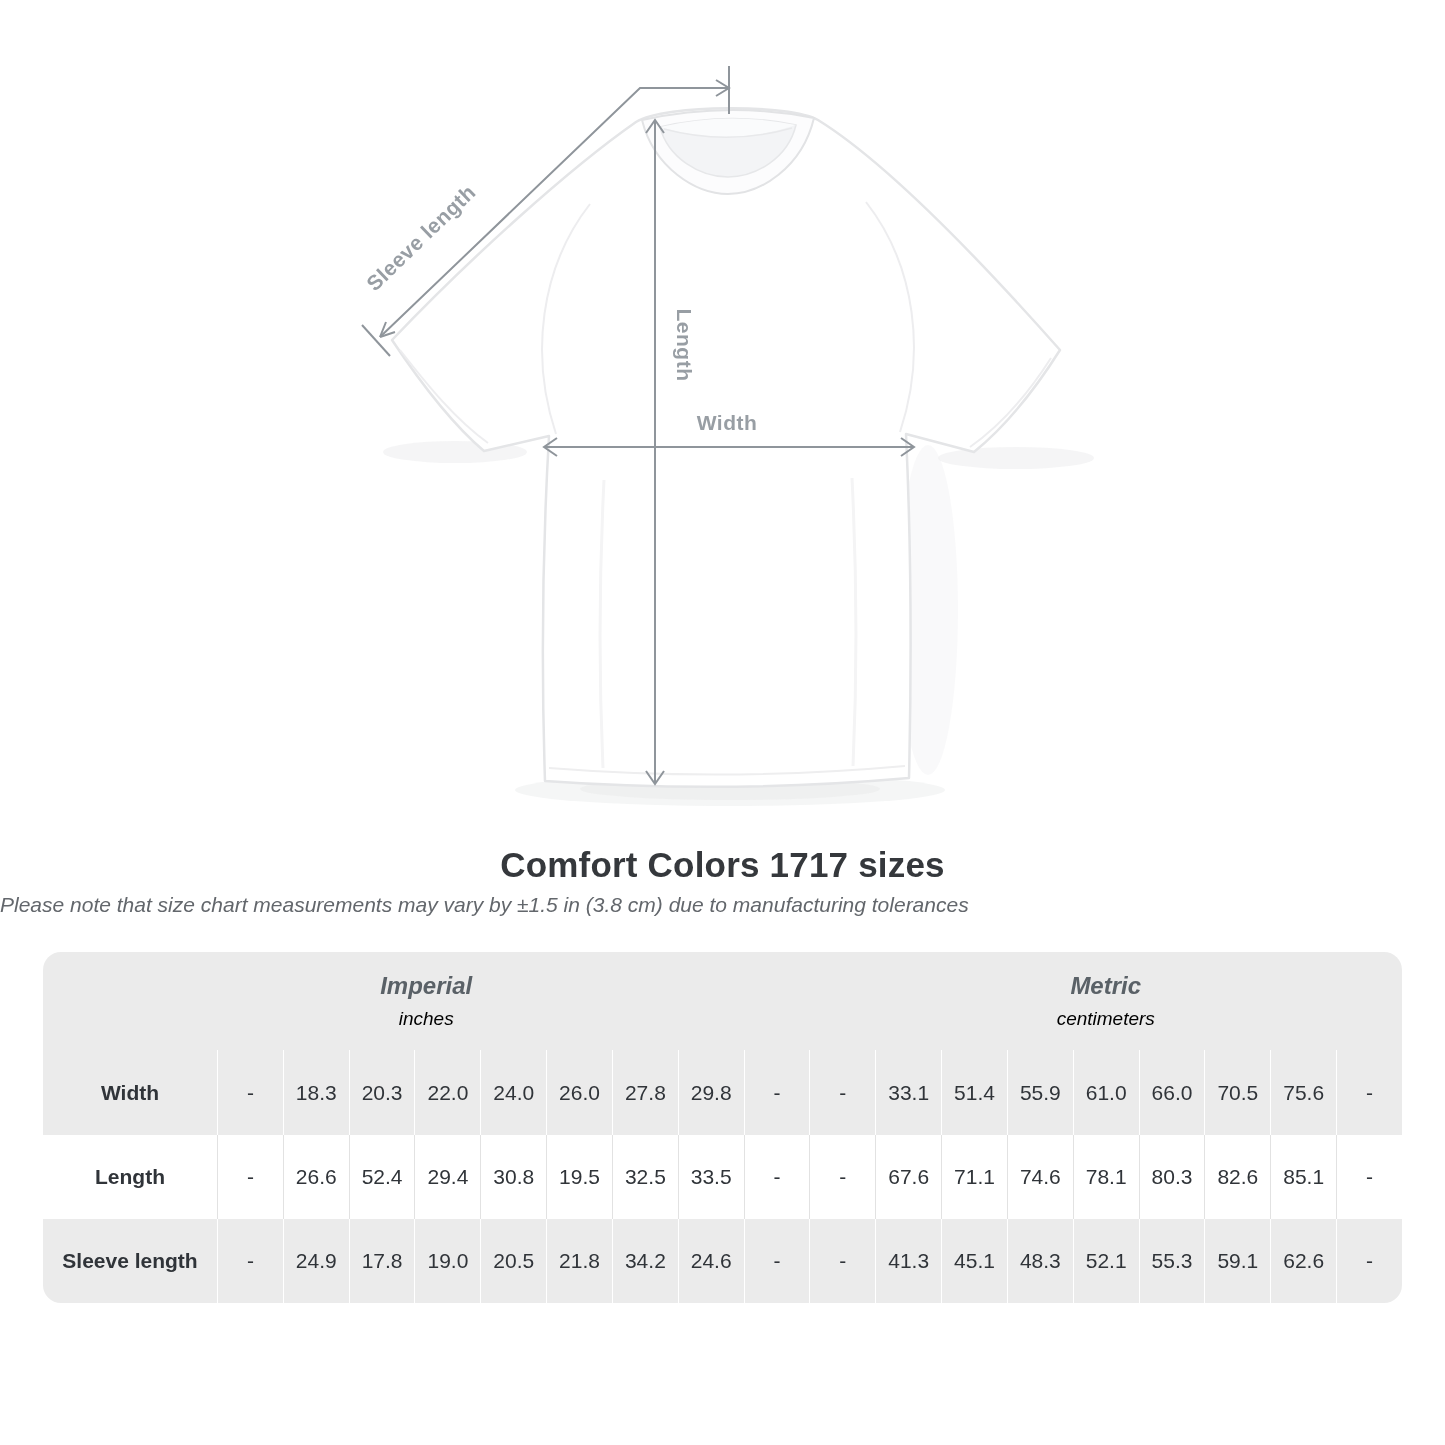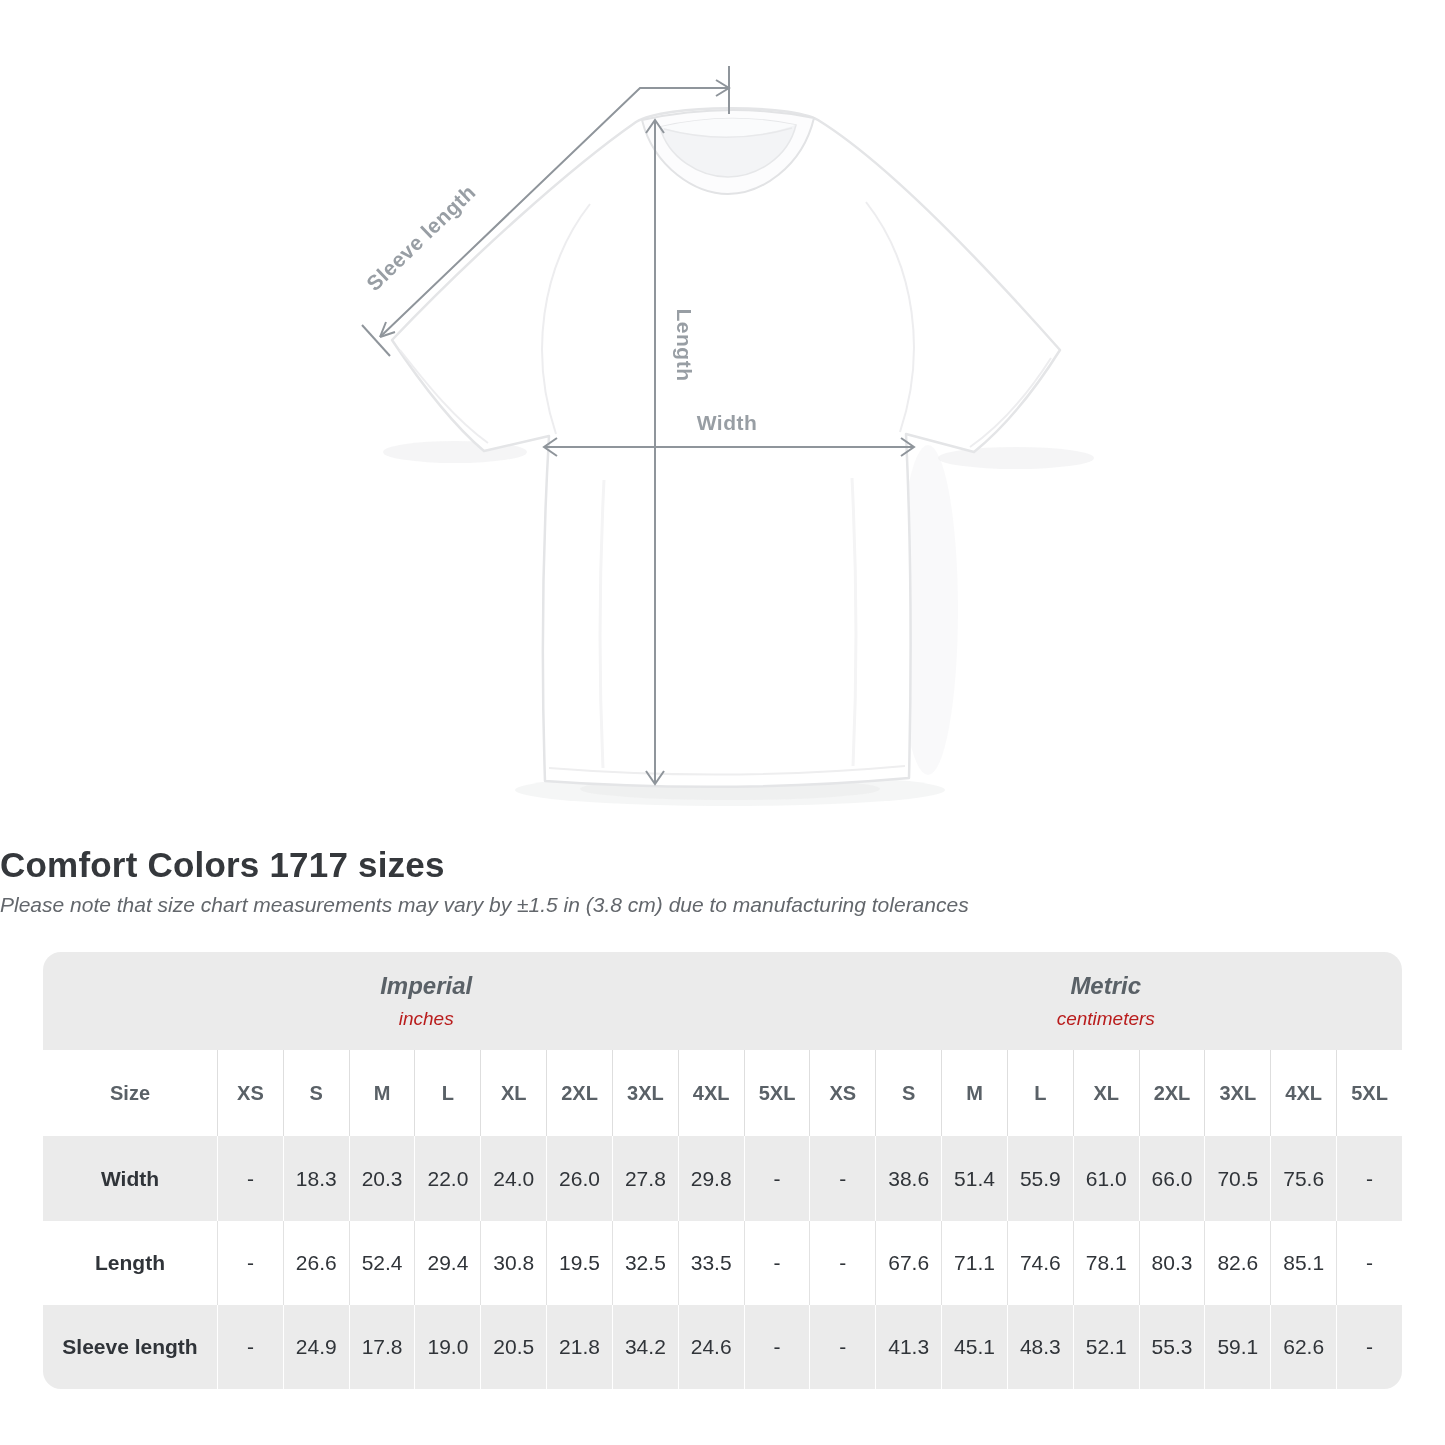--- a/index.html
+++ b/index.html
@@ -7,38 +7,38 @@
     width:1445px;height:1445px;position:relative;overflow:hidden;
     font-family:"Liberation Sans","DejaVu Sans",sans-serif;
     -webkit-font-smoothing:antialiased;
   }
   
   .diagram{position:absolute;left:0;top:0;width:1445px;height:840px;}
   .diagram svg{display:block;}
   .dim-label{font-weight:bold;font-size:21px;fill:#989ea4;letter-spacing:.5px;}
   
   .page-title{
-    position:absolute;left:0;top:845px;width:100%;text-align:left;
+    position:absolute;left:0;top:845px;width:100%;text-align:center;
     font-size:35px;font-weight:bold;color:#35383c;letter-spacing:.2px;
   }
   .page-subtitle{
     position:absolute;left:0;top:893px;width:100%;text-align:left;
     font-size:21px;font-style:italic;color:#63676c;
   }
   
   .table-wrap{
     position:absolute;left:43px;top:932px;width:1359px;
     border-radius:18px;overflow:hidden;margin-top:20px;
   }
   table.size-chart{width:100%;table-layout:fixed;border-spacing:0;border-collapse:separate;}
   col.c-label{width:174px;}
   td{padding:0;text-align:center;vertical-align:middle;}
   tr.band td{background:#ebebeb;height:98px;}
   .band-title{font-size:24px;font-weight:bold;font-style:italic;color:#5a6167;line-height:1.2;}
-  .band-unit{font-size:19px;font-style:italic;color:#b91c1c;margin-top:7px;}
+  .band-unit{font-size:19px;font-style:italic;color:#000000;margin-top:7px;}
   tr.sizes td{height:86px;background:#ffffff;font-size:20px;font-weight:bold;color:#5a6167;}
   tr.data td{font-size:21px;color:#303439;}
   tr.data.r-width td{height:85px;}
   tr.data.r-length td{height:84px;}
   tr.data.r-sleeve td{height:84px;}
   tr.gray td{background:#ebebeb;}
   tr.white td{background:#ffffff;}
   td.row-label{font-weight:bold;color:#5a6167;font-size:21px;}
   
   tr.sizes td + td{border-left:1px solid #dedede;}
@@ -139,55 +139,34 @@
     <td colspan="10">
       <div class="band-title">Imperial</div>
       <div class="band-unit">inches</div>
     </td>
     <td colspan="9">
       <div class="band-title">Metric</div>
       <div class="band-unit">centimeters</div>
     </td>
   </tr>
 
-  <tr class="sizes">
-    <td class="row-label">Size</td>
-    <td>XS</td>
-    <td>S</td>
-    <td>M</td>
-    <td>L</td>
-    <td>XL</td>
-    <td>2XL</td>
-    <td>3XL</td>
-    <td>4XL</td>
-    <td>5XL</td>
-    <td>XS</td>
-    <td>S</td>
-    <td>M</td>
-    <td>L</td>
-    <td>XL</td>
-    <td>2XL</td>
-    <td>3XL</td>
-    <td>4XL</td>
-    <td>5XL</td>
-  </tr>
 
   <tr class="data gray r-width">
     <td class="row-label">Width</td>
     <td>-</td>
     <td>18.3</td>
     <td>20.3</td>
     <td>22.0</td>
     <td>24.0</td>
     <td>26.0</td>
     <td>27.8</td>
     <td>29.8</td>
     <td>-</td>
     <td>-</td>
-    <td>38.6</td>
+    <td>33.1</td>
     <td>51.4</td>
     <td>55.9</td>
     <td>61.0</td>
     <td>66.0</td>
     <td>70.5</td>
     <td>75.6</td>
     <td>-</td>
   </tr>
 
   <tr class="data white r-length">

